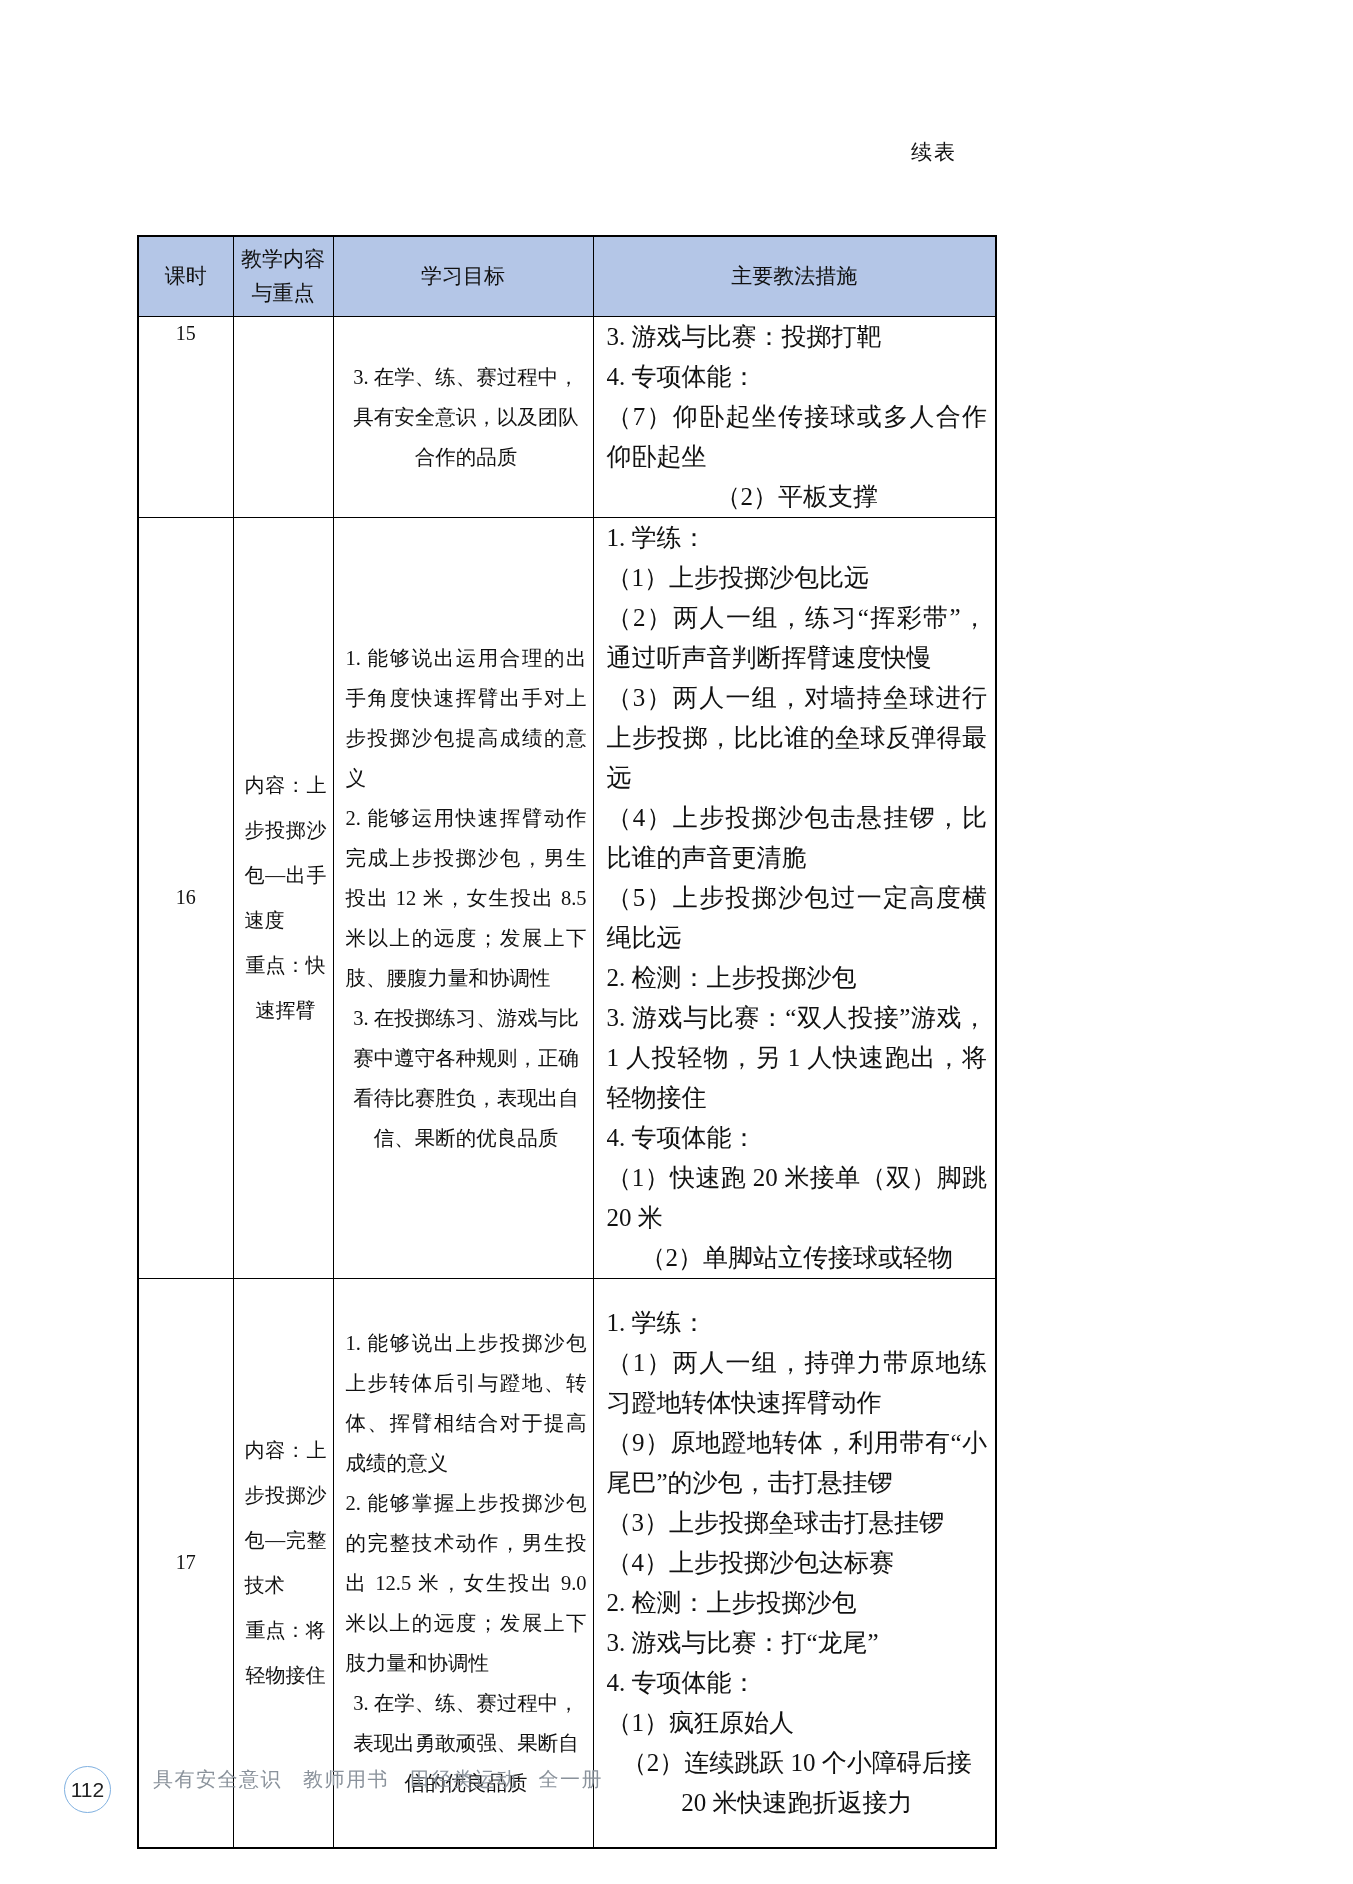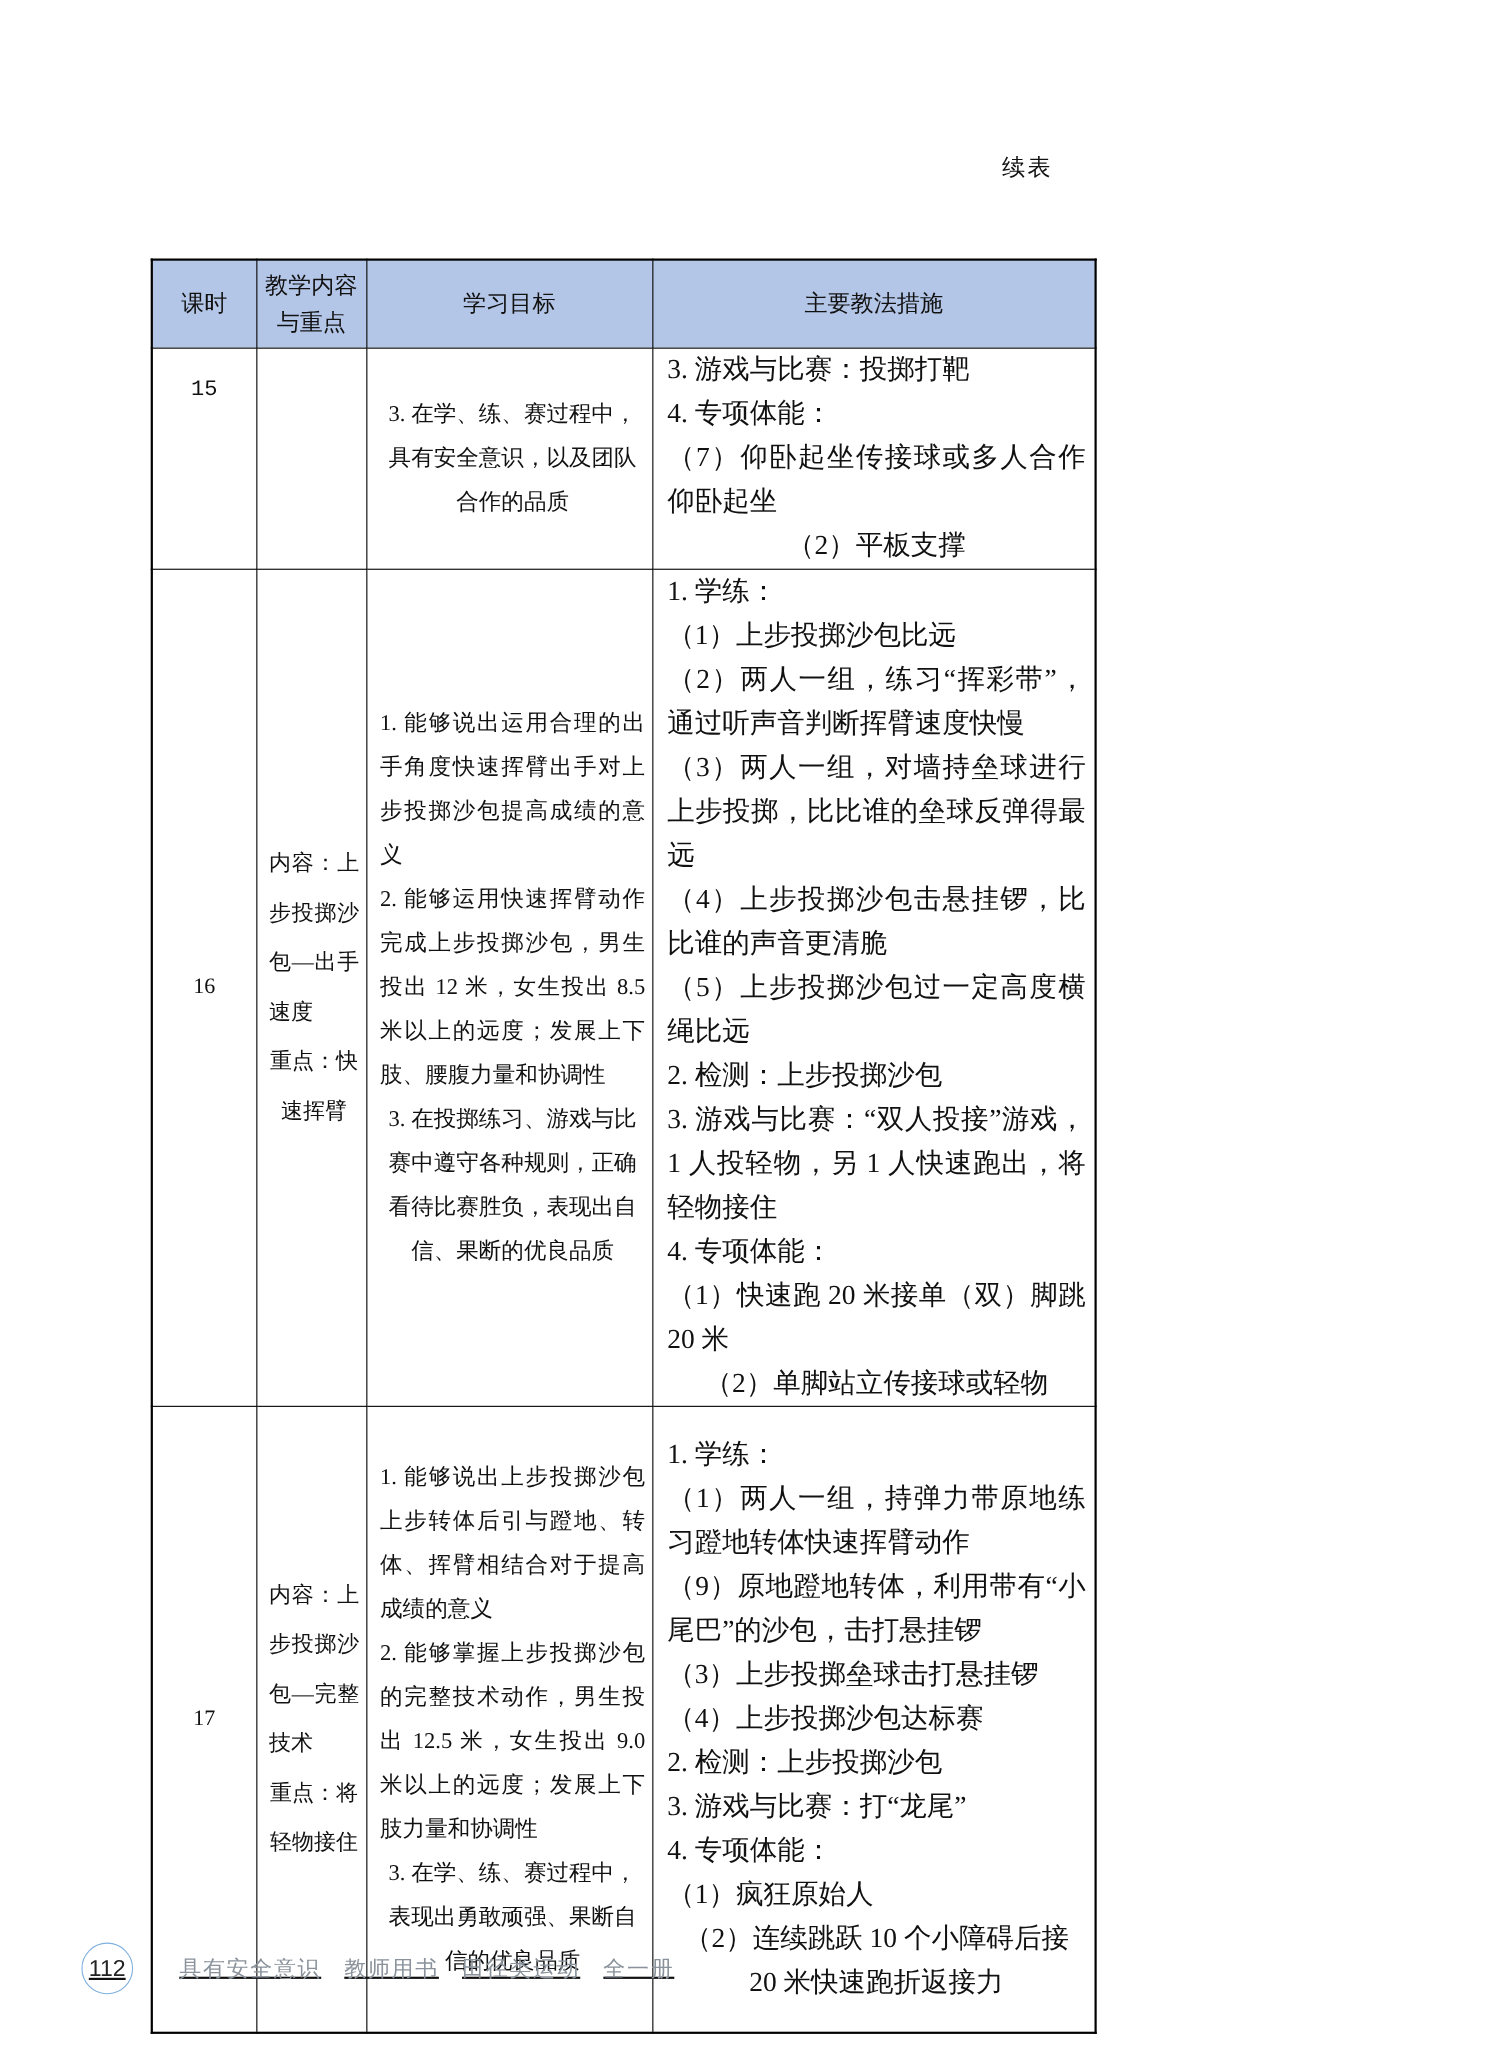--- a/index.html
+++ b/index.html
@@ -46,21 +46,21 @@
   tr.row-15   { height: 177px; }
   tr.row-16   { height: 643px; }
   tr.row-17   { height: 570px; }
 
   td.cell-period {
     text-align: center;
     font-size: 20px;
     padding: 0;
     font-family: "Liberation Serif", "DejaVu Serif", serif;
   }
-  td.cell-period.v-top { vertical-align: top; padding-top: 24px; line-height: 28px; font-family: Liberation Mono, monospace; }
+  td.cell-period.v-top { vertical-align: top; padding-top: 2px; line-height: 28px; }
 
   td.cell-content {
     font-size: 20px;
     line-height: 45px;
     padding: 0 6px 0 11px;
     text-align: justify;
   }
   td.cell-objectives {
     font-size: 20.5px;
     line-height: 40px;
@@ -72,25 +72,23 @@
     line-height: 40px;
     padding: 0 8px 0 13px;
     text-align: justify;
   }
   .para-item { text-align: justify; }
   .para-item:last-child { text-align: center; }
 
   
   .footer {
     position: absolute;
-    top: 1766px; left: 74px;
+    top: 1766px; left: 64px;
     display: flex;
-    align-items: center;
     font-family: "Liberation Sans", "DejaVu Sans", sans-serif;
-    text-decoration: underline;
   }
   .page-badge {
     width: 47px; height: 47px;
     border: 1.6px solid #7fb0e0;
     border-radius: 50%;
     display: flex; align-items: center; justify-content: center;
     font-size: 21px;
     color: #222222;
     box-sizing: border-box;
   }

